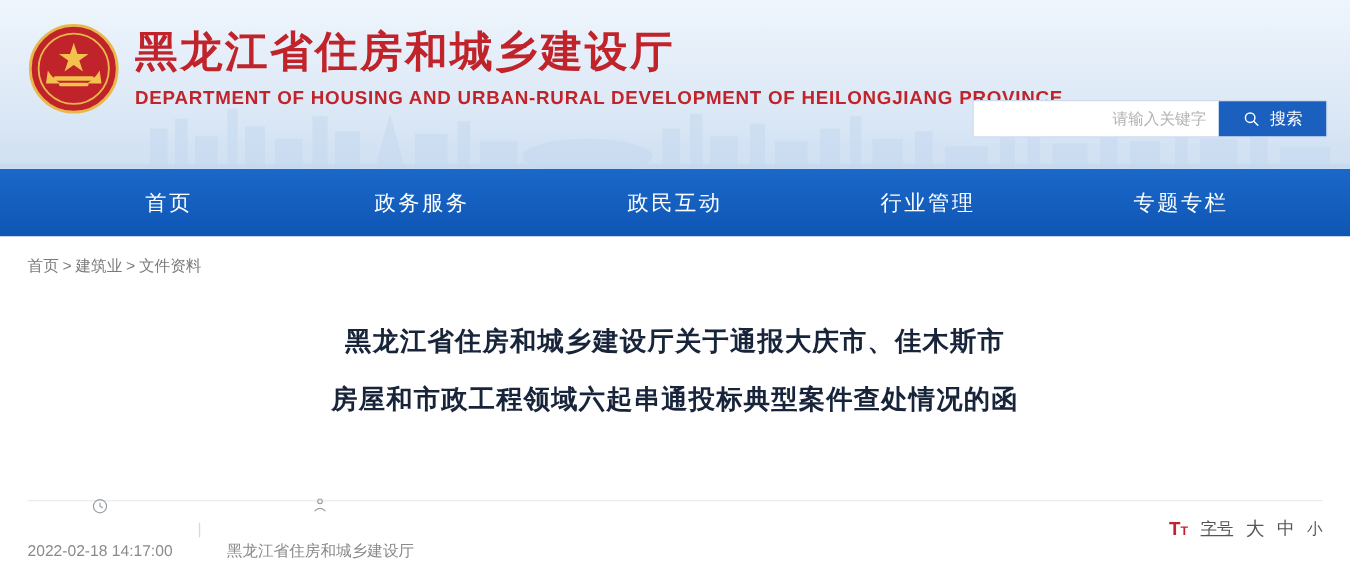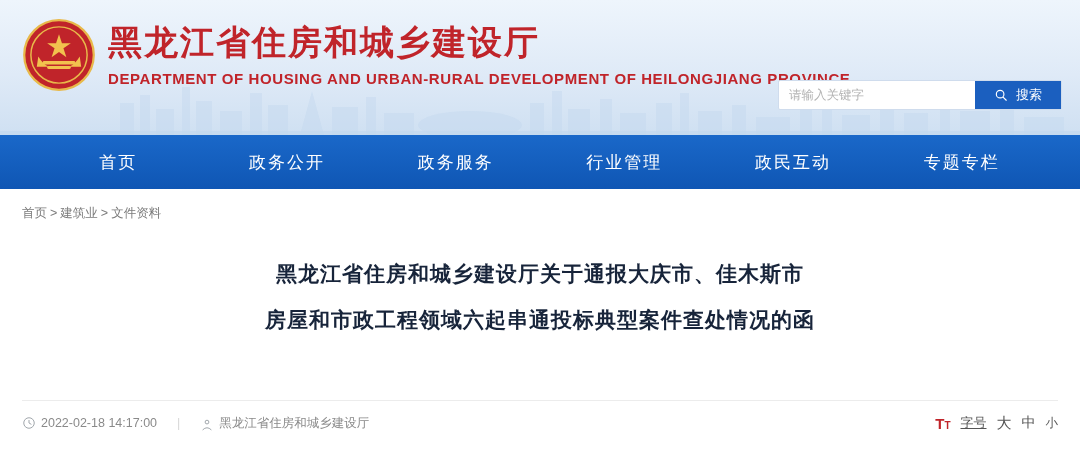--- a/index.html
+++ b/index.html
@@ -49,20 +49,21 @@
     width: 284px; height: 30px;
     background: #ffffff;
     border: 1px solid #cfdced;
     border-radius: 2px;
   }
   .search-input {
     flex: 1; height: 100%;
     border: none; outline: none; background: transparent;
     padding: 0 10px; font-size: 12.5px; color: #ef4444;
     font-family: "Liberation Sans", sans-serif;
+    text-align: right;
   }
   .search-input::placeholder { color: #b3b3b3; }
   .search-btn {
     display: flex; align-items: center; justify-content: center; gap: 8px;
     width: 86px; height: 100%;
     background: #1b5fbf;
     color: #fff; font-size: 13px; border: none; cursor: pointer;
     font-family: "Liberation Sans", sans-serif;
   }
   .search-btn svg { display: block; }
@@ -110,21 +111,21 @@
     position: absolute; left: 22px; right: 22px; bottom: 52px;
     height: 1px; background: #ececec;
   }
   .meta {
     position: absolute; left: 22px; right: 22px; bottom: 8px;
     height: 44px;
     display: flex; align-items: center;
     font-size: 12.5px; color: #8a8a8a;
   }
   .meta-left { display: flex; align-items: center; gap: 8px; }
-  .meta-item { display: flex; align-items: flex-end; gap: 5px; }
+  .meta-item { display: flex; align-items: center; gap: 22px; flex-direction: column; }
   .pipe { color: #d8d8d8; margin: 0 12px; }
   .meta-right {
     margin-left: auto;
     display: flex; align-items: center; gap: 10px;
     color: #555;
   }
   .font-icon {
     display: inline-flex; align-items: baseline;
     color: #c0242a; font-weight: bold; font-size: 15px;
     line-height: 1;
@@ -208,24 +209,23 @@
           <circle cx="10.5" cy="10.5" r="6.5" fill="none" stroke="#ffffff" stroke-width="2"></circle>
           <line x1="15.5" y1="15.5" x2="21" y2="21" stroke="#ffffff" stroke-width="2" stroke-linecap="round"></line>
         </svg>
         <span>搜索</span>
       </button>
     </div>
   </div>
 
   <div class="nav">
     <div class="nav-item">首页</div>
-    <div class="nav-item">政务公开</div>
     <div class="nav-item">政务服务</div>
+    <div class="nav-item">政民互动</div>
     <div class="nav-item">行业管理</div>
-    <div class="nav-item">政民互动</div>
     <div class="nav-item">专题专栏</div>
   </div>
 
   <div class="crumb-row">
     <span class="crumb-link">首页</span>
     <span class="sep">&gt;</span>
     <span class="crumb-link">建筑业</span>
     <span class="sep">&gt;</span>
     <span class="crumb-link">文件资料</span>
   </div>

